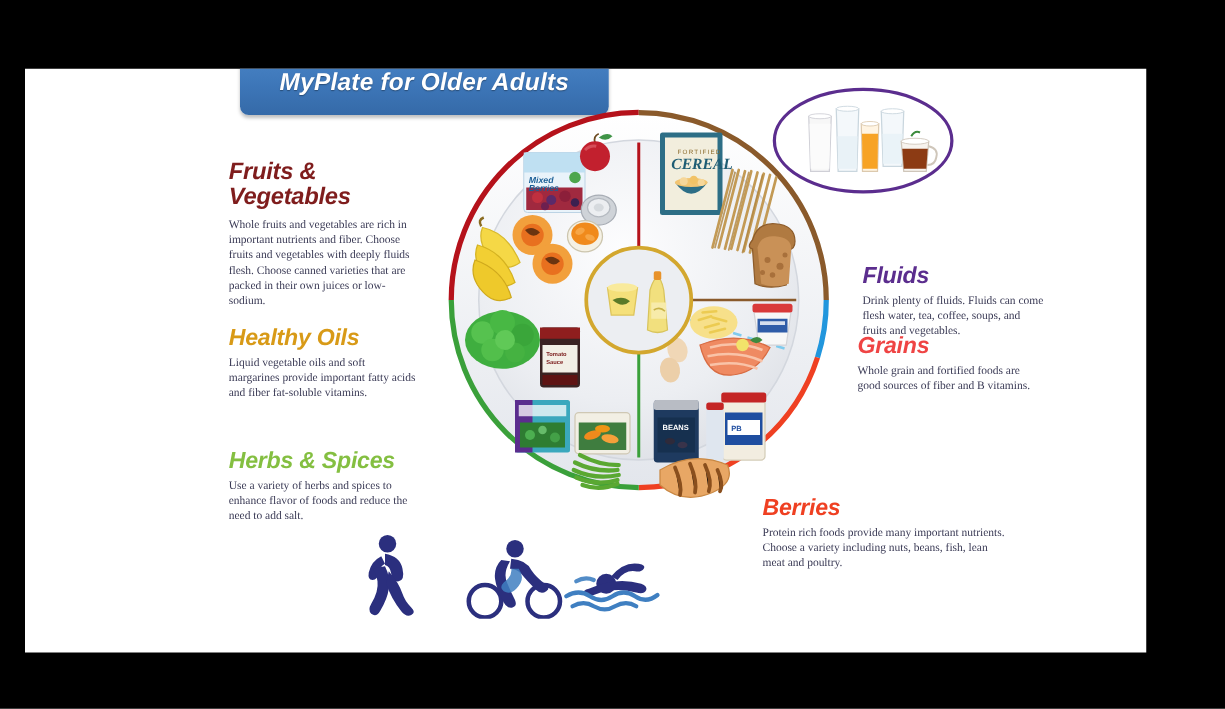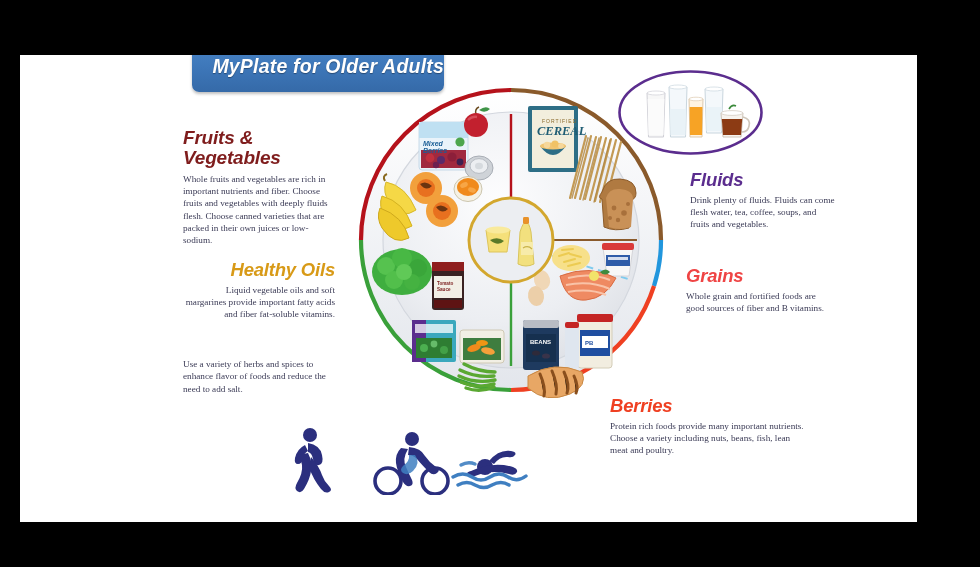--- a/index.html
+++ b/index.html
@@ -7,51 +7,51 @@
     width:980px;height:567px;overflow:hidden;
     background:#000;
     font-family:"Liberation Sans",sans-serif;
   }
   #poster{
     position:absolute;left:20px;top:55px;width:897px;height:467px;
     background:#ffffff;overflow:hidden;
   }
   
   #title-banner{
-    position:absolute;left:172px;top:-15px;width:252px;height:52px;
+    position:absolute;left:172px;top:-15px;width:295px;height:52px;
     background:linear-gradient(180deg,#4a86c8 0%,#3d76b8 55%,#356aa8 100%);
     border-radius:7px;
     box-shadow:0 2px 3px rgba(0,0,0,.25);
-    display:flex;align-items:center;justify-content:flex-end;
+    display:flex;align-items:center;justify-content:center;
   }
   #title-banner .t{
     color:#ffffff;font-size:19.5px;font-weight:bold;font-style:italic;
     letter-spacing:.2px;white-space:nowrap;
     text-shadow:0 1px 1px rgba(0,0,0,.35);
   }
   
   .sect{position:absolute;}
   .sect h3{
     margin:0 0 4px 0;font-size:18.5px;font-style:italic;font-weight:bold;
     line-height:1.07;letter-spacing:-.2px;
   }
   .sect p{
     margin:0;font-family:"Liberation Serif",serif;
     font-size:9.2px;line-height:1.34;color:#3b3b56;
   }
   
   #sec-fruits{left:163px;top:73px;width:148px;}
   #sec-fruits h3{color:#7f1d1d;font-size:19px;}
-  #sec-oils{left:163px;top:205px;width:152px;text-align:right;}
+  #sec-oils{left:163px;top:205px;width:152px;}
   #sec-oils h3{color:#d89a17;}
   #sec-herbs{left:163px;top:303px;width:160px;}
   #sec-herbs h3{color:#84bf41;}
   
   #sec-fluids{left:670px;top:115px;width:145px;}
-  #sec-fluids h3{color:#5b2d8e;}
+  #sec-fluids h3{color:#5b2d8e;margin-top:40px;}
   #sec-grains{left:666px;top:195px;width:142px;}
   #sec-grains h3{color:#ef4444;margin-top:16px;}
   #sec-dairy{left:648px;top:269px;width:152px;}
   #sec-dairy h3{color:#2196dd;}
   #sec-protein{left:590px;top:341px;width:200px;}
   #sec-protein h3{color:#ef4022;}
 
   
   #plate-wrap{position:absolute;left:336px;top:25px;width:310px;height:320px;}
   #plate{
@@ -80,20 +80,21 @@
     </h3>
     <p>Whole fruits and vegetables are rich in important nutrients and fiber. Choose fruits and vegetables with deeply fluids flesh. Choose canned varieties that are packed in their own juices or low-sodium.</p>
   </div>
 
   <div class="sect" id="sec-oils">
     <h3>Healthy Oils</h3>
     <p>Liquid vegetable oils and soft margarines provide important fatty acids and fiber fat-soluble vitamins.</p>
   </div>
 
   <div class="sect" id="sec-herbs">
+    <h3>Herbs &amp; Spices</h3>
     <p>Use a variety of herbs and spices to enhance flavor of foods and reduce the need to add salt.</p>
   </div>
 
   <div class="sect" id="sec-fluids">
     <h3>Fluids</h3>
     <p>Drink plenty of fluids. Fluids can come flesh water, tea, coffee, soups, and fruits and vegetables.</p>
   </div>
 
   <div class="sect" id="sec-grains">
     <h3>Grains</h3>

